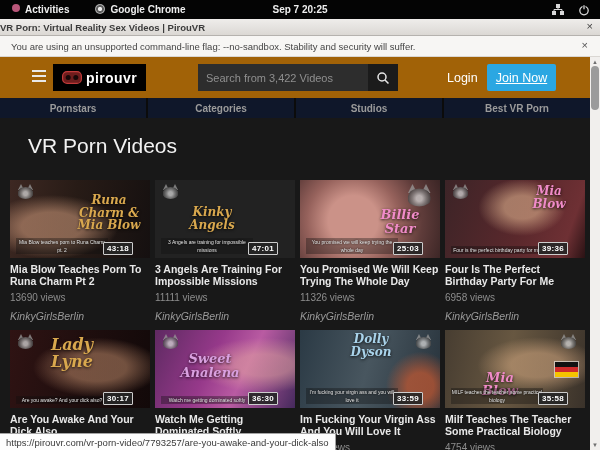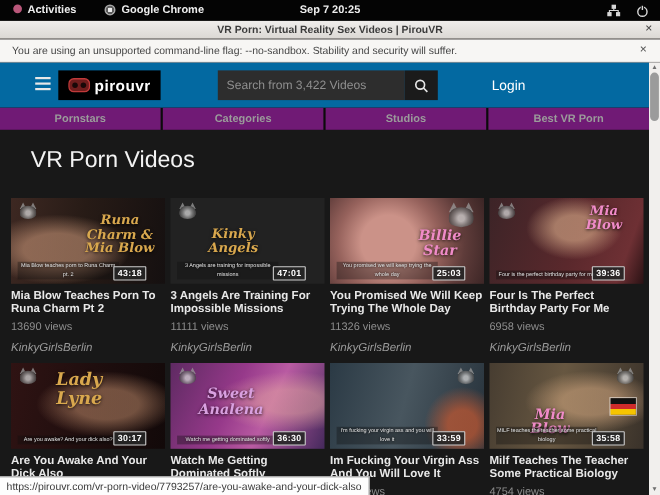--- a/index.html
+++ b/index.html
@@ -14,52 +14,52 @@
   .dot { width:8px; height:8px; border-radius:50%; background:#b9577a; }
   .sys-chrome { margin-left:26px; }
   .chrome-ic { width:10px; height:10px; border-radius:50%;
                background:radial-gradient(circle at 50% 50%, #ededed 0 28%, #5d5d5d 32% 52%, #a9a9a9 56% 100%); }
   .sys-clock { position:absolute; left:0; right:0; text-align:center; }
   .sys-right { position:absolute; right:10px; top:0; height:19px; display:flex; align-items:center; gap:14px; }
 
   
   .titlebar { position:absolute; left:0; top:19px; width:600px; height:17px;
               background:linear-gradient(#efedeb,#dbd8d4); border-bottom:1px solid #b5b2ae;
-              display:flex; align-items:center; justify-content:center;
+              display:flex; align-items:center; 
               font-size:9.5px; font-weight:bold; color:#3b3b3b; }
   .titlebar .close { position:absolute; right:7px; top:1px; font-size:11px; font-weight:normal; color:#444; cursor:default; }
 
   
   .warnbar { position:absolute; left:0; top:36px; width:600px; height:21px; background:#f7f6f4;
              border-bottom:1px solid #dad7d3; display:flex; align-items:center;
              font-size:9.5px; color:#454545; padding-left:11px; }
   .warnbar .close { position:absolute; right:12px; top:3px; font-size:11px; color:#555; }
 
   
   .site { position:absolute; left:0; top:57px; width:600px; height:393px; background:#181818; }
 
-  .navbar { position:absolute; left:0; top:0; width:590px; height:41px; background:#0369a1; }
+  .navbar { position:absolute; left:0; top:0; width:590px; height:41px; background:#a16207; }
   .hamburger { position:absolute; left:32px; top:13px; width:14px; height:12px; display:flex; flex-direction:column; justify-content:space-between; }
   .hamburger i { display:block; height:2px; background:#e8e8e8; }
   .logo { position:absolute; left:53px; top:7px; height:27px; background:#000; padding:0 9px;
           display:flex; align-items:center; gap:4px; }
   .logo-text { color:#fff; font-size:14px; font-weight:bold; letter-spacing:.4px; }
   .search-wrap { position:absolute; left:198px; top:7px; height:27px; display:flex; }
   .search-input { width:170px; height:27px; background:#2d2d2d; border:0; outline:none; color:#cfcfcf;
                   font-size:11px; padding:0 8px; font-family:"Liberation Sans", sans-serif; }
   .search-input::placeholder { color:#8f8f8f; }
   .search-btn { width:30px; height:27px; background:#1b1b1b; border:0; display:flex; align-items:center; justify-content:center; }
   .login { position:absolute; left:441px; top:0; height:41px; display:flex; align-items:center;
            color:#fff; font-size:12.5px; text-decoration:none; padding:0 6px; }
   .join { position:absolute; left:487px; top:7px; width:69px; height:27px; background:#2ba7e2; color:#fff;
           font-size:12.5px; display:flex; align-items:center; justify-content:center; border-radius:2px; }
 
   .menubar { position:absolute; left:0; top:41px; width:590px; height:20px; background:#0b0b0b;
              display:flex; gap:2px; }
-  .menubar .mi { flex:1; background:#701a75; color:#9b9b9b; font-size:10px; font-weight:bold;
+  .menubar .mi { flex:1; background:#0f172a; color:#9b9b9b; font-size:10px; font-weight:bold;
                  display:flex; align-items:center; justify-content:center; }
 
   .page-head { position:absolute; left:0; top:61px; width:590px; height:62px; }
   .h1 { position:absolute; left:28px; top:16px; font-size:21px; font-weight:400; color:#f2f2f2; }
   .orderby { position:absolute; right:6px; top:26px; font-size:10.5px; font-weight:bold; color:#fff; }
   .orderby a { color:#fff; }
 
   
   .card { position:absolute; width:140px; }
   .thumb { position:relative; width:140px; height:78px; overflow:hidden; background:#222; }
@@ -194,20 +194,21 @@
       <button class="search-btn">
         <span>
           <svg width="14" height="14" viewBox="0 0 14 14" fill="none" stroke="#e6e6e6" stroke-width="1.5">
             <circle cx="6" cy="6" r="4"></circle>
               <line x1="9" y1="9" x2="12.5" y2="12.5"></line>
           </svg>
         </span>
       </button>
     </div>
     <a class="login" href="#">Login</a>
+    <a class="join" href="#">Join Now</a>
   </div>
 
   <div class="menubar">
     <div class="mi">Pornstars</div>
     <div class="mi">Categories</div>
     <div class="mi">Studios</div>
     <div class="mi">Best VR Porn</div>
   </div>
 
   <div class="page-head">
@@ -309,20 +310,21 @@
   <div class="views">1974 views</div>
 </div>
 
 <div class="card" style="left:300px; top:330px;">
   <div class="thumb t6">
     <span class="wm r">
         <i class="e1"></i>
         <i class="e2"></i>
         <i class="head"></i>
       </span>
+    <span class="script sc-blue o6">Dolly Dyson</span>
     <span class="cap">I'm fucking your virgin ass and you will love it</span>
     <span class="dur">33:59</span>
   </div>
   <div class="vtitle">Im Fucking Your Virgin Ass And You Will Love It</div>
   <div class="views">8795 views</div>
 </div>
 
 <div class="card" style="left:445px; top:330px;">
   <div class="thumb t7">
     <span class="wm r">

